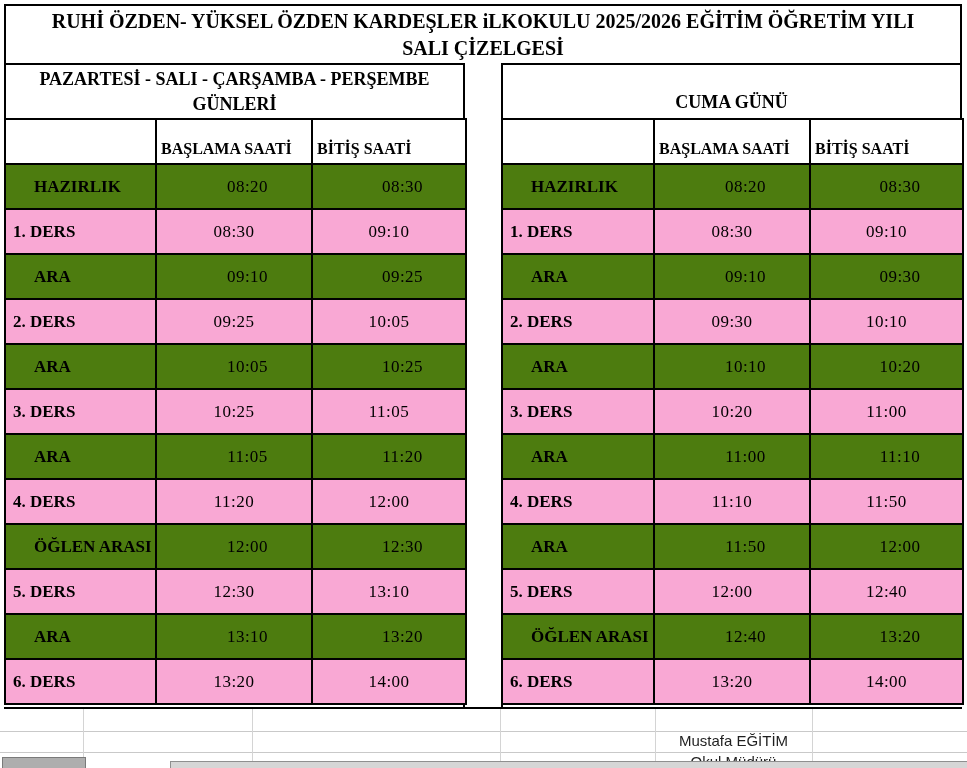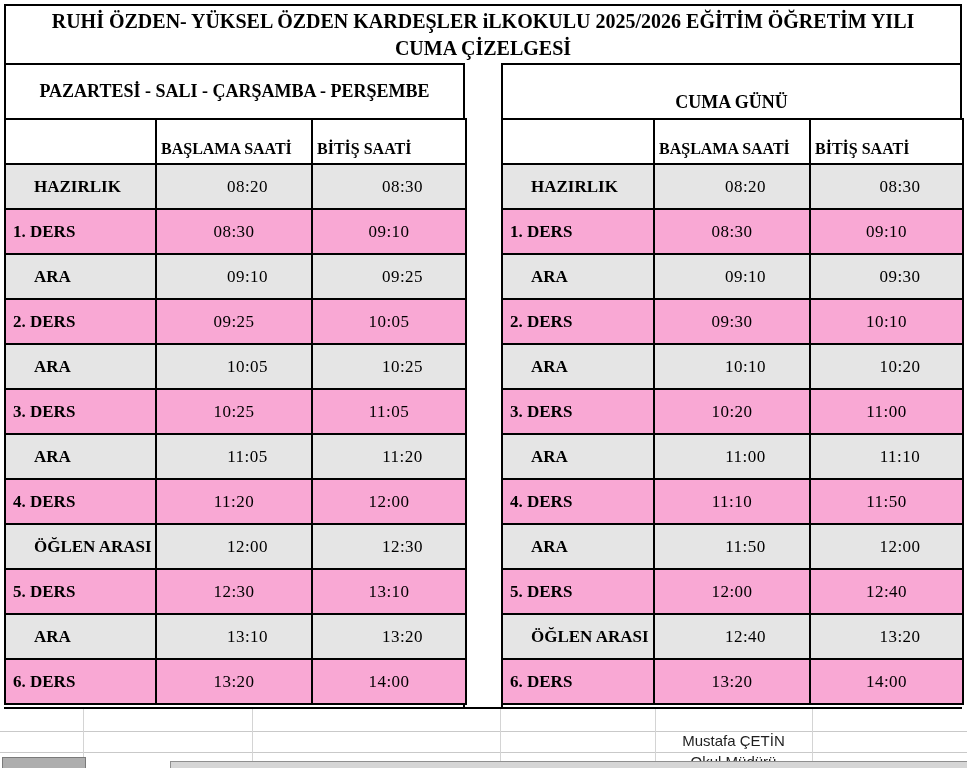--- a/index.html
+++ b/index.html
@@ -29,21 +29,21 @@
   table.timetable{position:absolute;border-collapse:collapse;table-layout:fixed;}
   table.timetable td{border:2px solid #000;overflow:hidden;white-space:nowrap;}
   #left-table{left:4px;top:118px;width:461px;}
   #right-table{left:501px;top:118px;width:461px;}
   tr.colhead{height:45px;}
   tr.colhead td{vertical-align:bottom;font-weight:bold;font-size:16px;
                 padding:0 0 5px 4px;background:#fff;}
   tr.datarow{height:45px;}
   td.lbl{font-weight:bold;font-size:17px;padding-left:7px;text-align:left;}
   td.time{text-align:center;font-size:17px;letter-spacing:.5px;margin-top:31px;}
-  tr.hl td{background:#e5e5e5;padding-left:28px;}
+  tr.hl td{background:#4d7c0f;padding-left:28px;}
   tr.plain td{background:#f9a8d4;}
 
   
   .faint-h{position:absolute;left:0;width:967px;height:1px;background:#c9c9c9;}
   .faint-v{position:absolute;top:709px;width:1px;height:59px;background:#d4d4d4;}
   .table-bottom-line{position:absolute;left:4px;top:707px;width:958px;height:2px;background:#000;}
 
   
   .signature{position:absolute;left:655px;top:730px;width:157px;text-align:center;
              font-family:"Liberation Sans","DejaVu Sans",sans-serif;
@@ -55,25 +55,26 @@
   .bar-b{position:absolute;left:170px;top:761px;width:797px;height:7px;background:#d6d6d6;
          border:1px solid #8f8f8f;border-bottom:none;border-right:none;box-sizing:border-box;}
 </style>
 </head>
 <body>
 
 <div id="page">
 
   <div class="title-box">
     <div>RUHİ ÖZDEN- YÜKSEL ÖZDEN KARDEŞLER iLKOKULU 2025/2026 EĞİTİM ÖĞRETİM YILI</div>
-    <div>CUMA ÇİZELGESİ</div>
+    <div>SALI ÇİZELGESİ</div>
   </div>
 
   <div class="day-header left">
     <div>PAZARTESİ - SALI - ÇARŞAMBA - PERŞEMBE</div>
+    <div>GÜNLERİ</div>
   </div>
   <div class="gap-col"></div>
   <div class="day-header right">
     <div>CUMA GÜNÜ</div>
   </div>
 
   <table class="timetable" id="left-table">
     <colgroup>
         <col style="width:151px">
         <col style="width:156px">
@@ -250,20 +251,20 @@
   <div class="table-bottom-line"></div>
   <div class="faint-h" style="top:731px"></div>
   <div class="faint-h" style="top:752px"></div>
   <div class="faint-v" style="left:83px"></div>
   <div class="faint-v" style="left:252px"></div>
   <div class="faint-v" style="left:500px"></div>
   <div class="faint-v" style="left:655px"></div>
   <div class="faint-v" style="left:812px"></div>
 
   <div class="signature">
-    <div>Mustafa ÇETİN</div>
+    <div>Mustafa EĞİTİM</div>
     <div>Okul Müdürü</div>
   </div>
 
   <div class="bar-a"></div>
   <div class="bar-b"></div>
 
 </div>
 
 </body></html>

